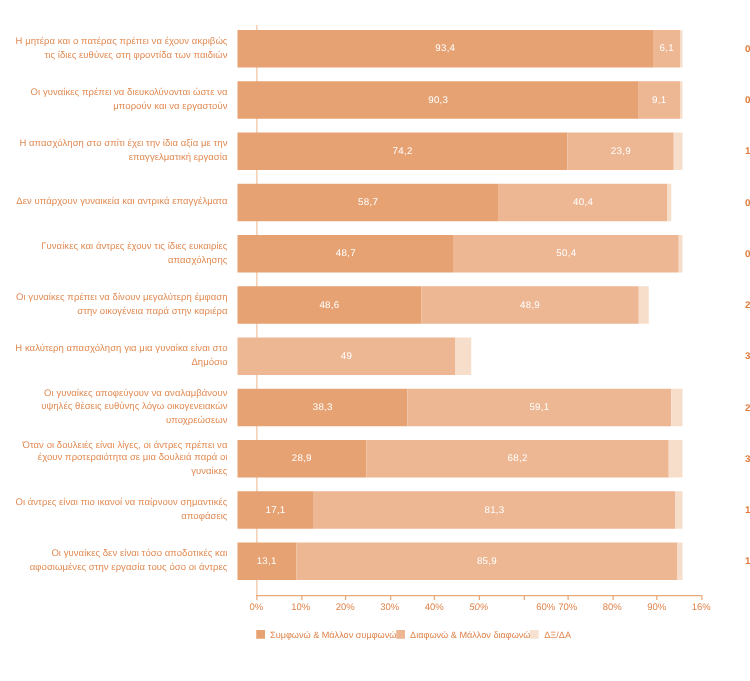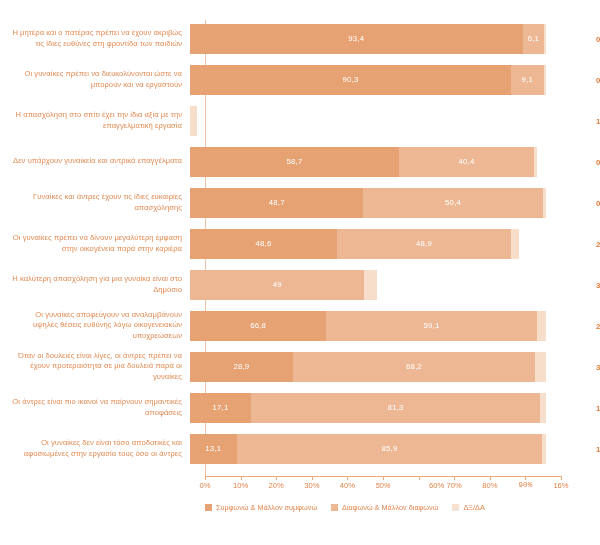--- a/index.html
+++ b/index.html
@@ -138,21 +138,20 @@
   }
 
   
   .legend {
     position: absolute;
     left: 193px;
     top: 503px;
     width: 390px;
     display: flex;
     align-items: center;
-    gap: 14px;
     font-size: 7.3px;
     color: #E0834A;
   }
   .legend-item {
     display: flex;
     align-items: center;
     gap: 4px;
     white-space: nowrap;
   }
   .swatch {
@@ -195,20 +194,26 @@
             <div class="seg s2" style="width: 32.396px;">
               <span class="seg-val">9,1</span>
             </div>
             <div class="seg s3" style="width: 2.492px;"></div>
             <div class="tail-val">0,4</div>
           </div>
         </div>
         <div class="row">
           <div class="cat-label">Η απασχόληση στο σπίτι έχει την ίδια αξία με την επαγγελματική εργασία</div>
           <div class="bar-area">
+            <div class="seg s1" style="width: 264.152px;">
+              <span class="seg-val">74,2</span>
+            </div>
+            <div class="seg s2" style="width: 85.084px;">
+              <span class="seg-val">23,9</span>
+            </div>
             <div class="seg s3" style="width: 6.764px;"></div>
             <div class="tail-val">1,9</div>
           </div>
         </div>
         <div class="row">
           <div class="cat-label">Δεν υπάρχουν γυναικεία και αντρικά επαγγέλματα</div>
           <div class="bar-area">
             <div class="seg s1" style="width: 208.972px;">
               <span class="seg-val">58,7</span>
             </div>
@@ -252,21 +257,21 @@
               <span class="seg-val">49</span>
             </div>
             <div class="seg s3" style="width: 12.816px;"></div>
             <div class="tail-val">3,6</div>
           </div>
         </div>
         <div class="row">
           <div class="cat-label">Οι γυναίκες αποφεύγουν να αναλαμβάνουν υψηλές θέσεις ευθύνης λόγω οικογενειακών υποχρεώσεων</div>
           <div class="bar-area">
             <div class="seg s1" style="width: 136.348px;">
-              <span class="seg-val">66,8</span>
+              <span class="seg-val">38,3</span>
             </div>
             <div class="seg s2" style="width: 210.396px;">
               <span class="seg-val">59,1</span>
             </div>
             <div class="seg s3" style="width: 9.256px;"></div>
             <div class="tail-val">2,6</div>
           </div>
         </div>
         <div class="row">
           <div class="cat-label">Όταν οι δουλειές είναι λίγες, οι άντρες πρέπει να έχουν προτεραιότητα σε μια δουλειά παρά οι γυναίκες</div>
@@ -326,21 +331,21 @@
     <div class="tick-labels" id="tick-labels">
         <div class="tick-label" style="left: 0px;">0%</div>
         <div class="tick-label" style="left: 35.6px;">10%</div>
         <div class="tick-label" style="left: 71.2px;">20%</div>
         <div class="tick-label" style="left: 106.8px;">30%</div>
         <div class="tick-label" style="left: 142.4px;">40%</div>
         <div class="tick-label" style="left: 178px; font-style: italic;">50%</div>
         <div class="tick-label" style="left: 213.6px; padding-left: 36px;">60%</div>
         <div class="tick-label" style="left: 249.2px;">70%</div>
         <div class="tick-label" style="left: 284.8px;">80%</div>
-        <div class="tick-label" style="left: 320.4px; font-family: Liberation Mono, monospace;">90%</div>
+        <div class="tick-label" style="left: 320.4px;">90%</div>
         <div class="tick-label" style="left: 356px;">16%</div>
       </div>
 
     <div class="legend" id="legend">
         <div class="legend-item">
           <span class="swatch s1"></span>
           <span>Συμφωνώ &amp; Μάλλον συμφωνώ</span>
         </div>
         <div class="legend-item">
           <span class="swatch s2"></span>

